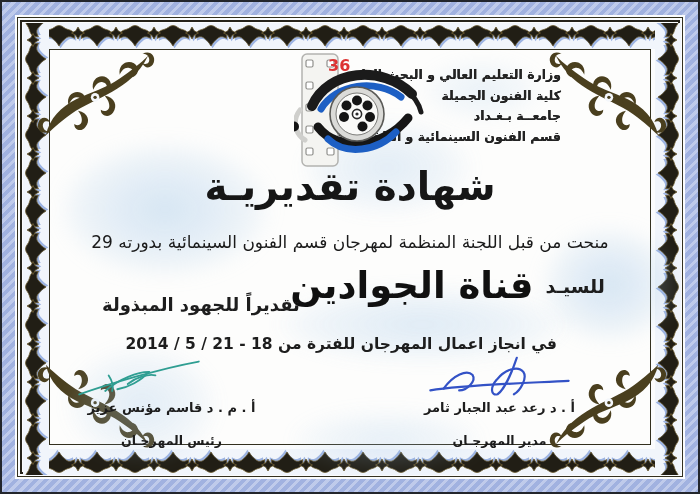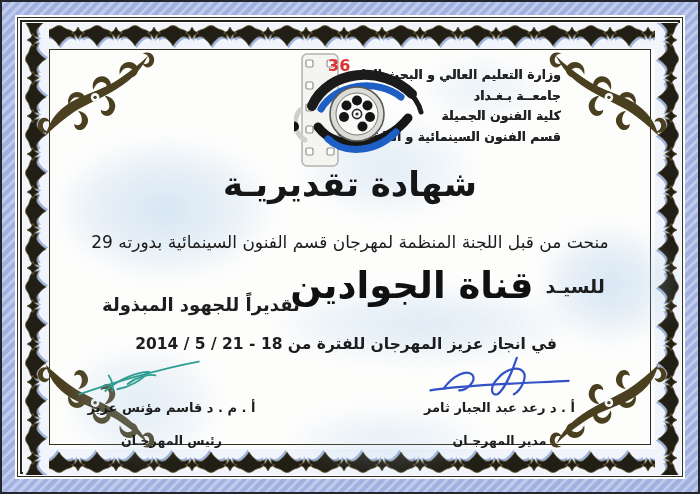--- a/index.html
+++ b/index.html
@@ -39,21 +39,21 @@
     font-size:12.5px;font-weight:bold;line-height:20.5px;color:#232323;
     text-shadow:0 0 .4px #232323;
   }
   .logo-wrap{position:absolute;left:292px;top:50px;width:132px;height:120px;}
   .logo-badge{
     position:absolute;left:34px;top:4px;color:#dd3333;
     font-size:16px;font-weight:bold;direction:ltr;
   }
   .cert-title{
     position:absolute;top:162px;left:0;right:0;text-align:center;
-    font-size:34px;font-weight:bold;color:#161616;letter-spacing:-1px;
+    font-size:39px;font-weight:bold;color:#161616;letter-spacing:-1px;
   }
   .granted{
     position:absolute;top:230px;left:0;right:0;text-align:center;
     font-size:17px;font-weight:normal;color:#1a1a1a;
   }
   .recipient{
     position:absolute;top:262px;right:93px;
     display:inline-flex;align-items:center;gap:12px;
   }
   .recipient .prefix{font-size:19px;font-weight:bold;}
@@ -138,22 +138,22 @@
   <div class="stain s3"></div>
   <div class="stain s4"></div>
   <div class="stain s5"></div>
   <div class="stain s6"></div>
   <div class="stain s7"></div>
 
   <div class="content">
 
     <div class="hdr">
       <div>وزارة التعليم العالي و البحث العلمي</div>
+      <div>كلية الفنون الجميلة</div>
       <div>جامعــة بـغـداد</div>
-      <div>كلية الفنون الجميلة</div>
       <div>قسم الفنون السينمائية و التلفزيونية</div>
     </div>
 
     <div class="logo-wrap">
       <svg width="132" height="120" viewBox="0 0 132 120" aria-hidden="true">
         <g>
           <rect x="8" y="2" width="36" height="112" rx="5" fill="#f4f4f1" stroke="#b3b3b0" stroke-width="1.5"></rect>
           <g fill="#ffffff" stroke="#8f8f8c" stroke-width="1.2">
             <rect x="12" y="8" width="7" height="7" rx="1.5"></rect>
             <rect x="12" y="30" width="7" height="7" rx="1.5"></rect>
@@ -194,21 +194,21 @@
     <div class="granted">منحت من قبل اللجنة المنظمة لمهرجان قسم الفنون السينمائية بدورته  29</div>
 
     <div class="recipient">
       <span class="prefix">للسيـد</span>
       <span class="name">قناة الجوادين</span>
     </div>
 
     <div class="appreciation">تقديراً للجهود المبذولة</div>
 
     <div class="dateline">
-      <span>في انجاز عزيز المهرجان للفترة من</span>
+      <span>في انجاز اعمال المهرجان للفترة من</span>
       <span class="range">2014 / 5 / 21 - 18</span>
     </div>
 
     <div class="sig sig-right">
       <svg width="155" height="48" viewBox="0 0 160 50" aria-hidden="true">
         <g fill="none" stroke="#3352c6" stroke-width="2.3" stroke-linecap="round">
           <path d="M8,40 C44,34 118,32 152,30"></path>
           <path d="M98,6 C92,24 84,40 78,44 C71,46 70,37 77,29 C85,19 99,13 105,21 C109,27 102,40 95,44"></path>
           <path d="M22,38 C32,24 46,18 52,24 C56,30 46,40 38,40"></path>
         </g>

